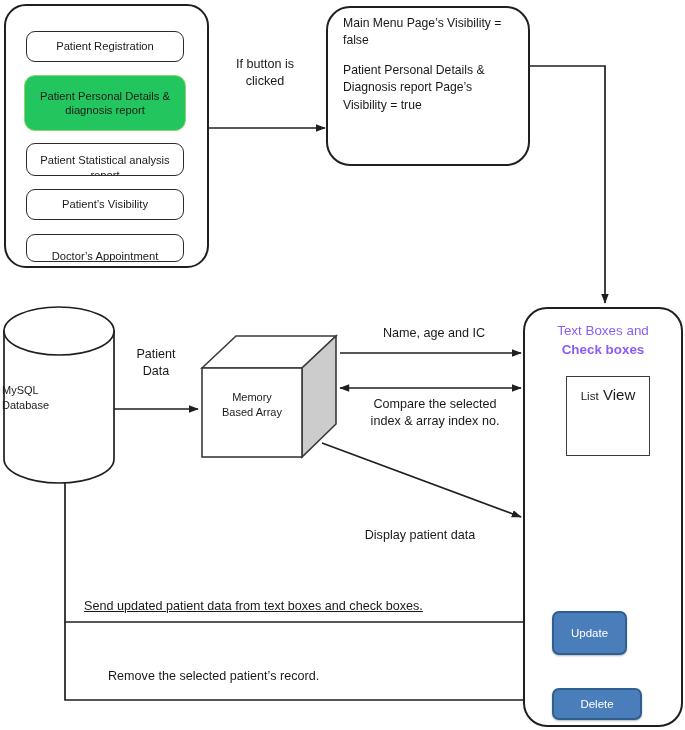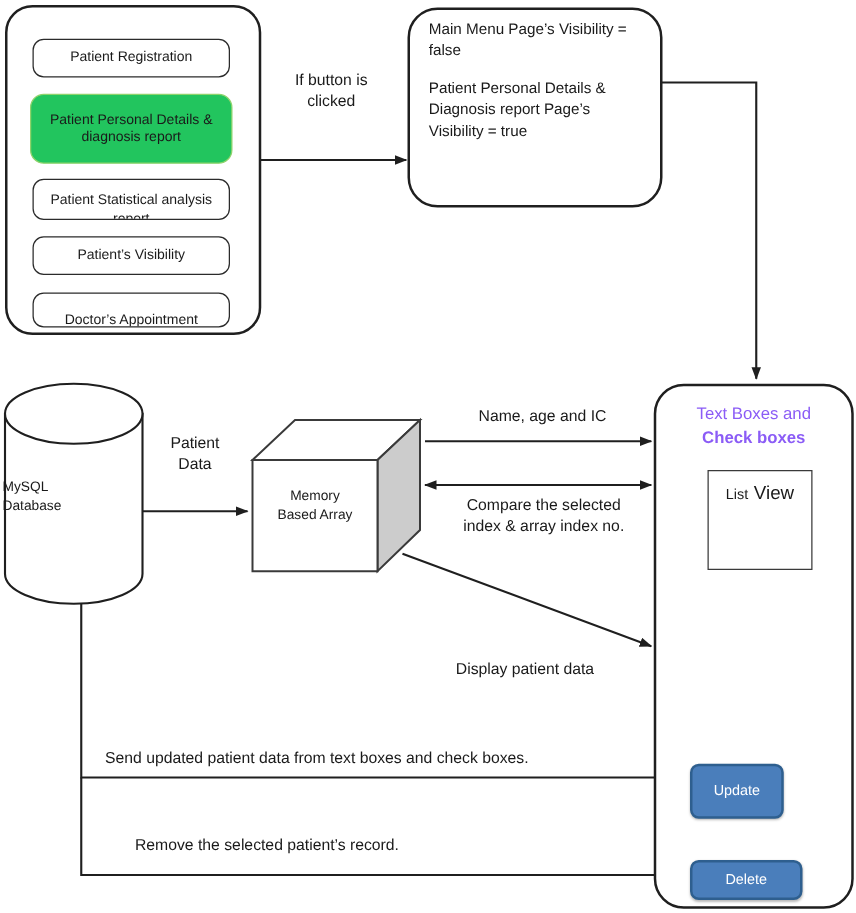--- a/index.html
+++ b/index.html
@@ -256,21 +256,21 @@
   <div class="edge-label" style="left:116px; top:346px; width:80px;">Patient
 Data</div>
 
   <div class="edge-label" style="left:344px; top:325px; width:180px;">Name, age and IC</div>
 
   <div class="edge-label" style="left:342px; top:396px; width:186px;">Compare the selected
 index &amp; array index no.</div>
 
   <div class="edge-label" style="left:330px; top:527px; width:180px;">Display patient data</div>
 
-  <div class="edge-label left-align" style="left:84px; top:598px; width:470px;">Send updated patient data from text boxes and check boxes.</div>
+  <div class="edge-label left-align" style="left:84px; top:598px; width:470px;text-decoration:underline;">Send updated patient data from text boxes and check boxes.</div>
 
   <div class="edge-label left-align" style="left:108px; top:668px; width:430px;">Remove the selected patient’s record.</div>
 
   <div class="panel" style="left:523px; top:307px; width:160px; height:420px; border-radius:24px;"></div>
 
   <div class="rp-title" style="left:523px; top:322px; width:160px;">
     <span>Text Boxes and</span><br>
     <span class="strong">Check boxes</span>
   </div>
 

